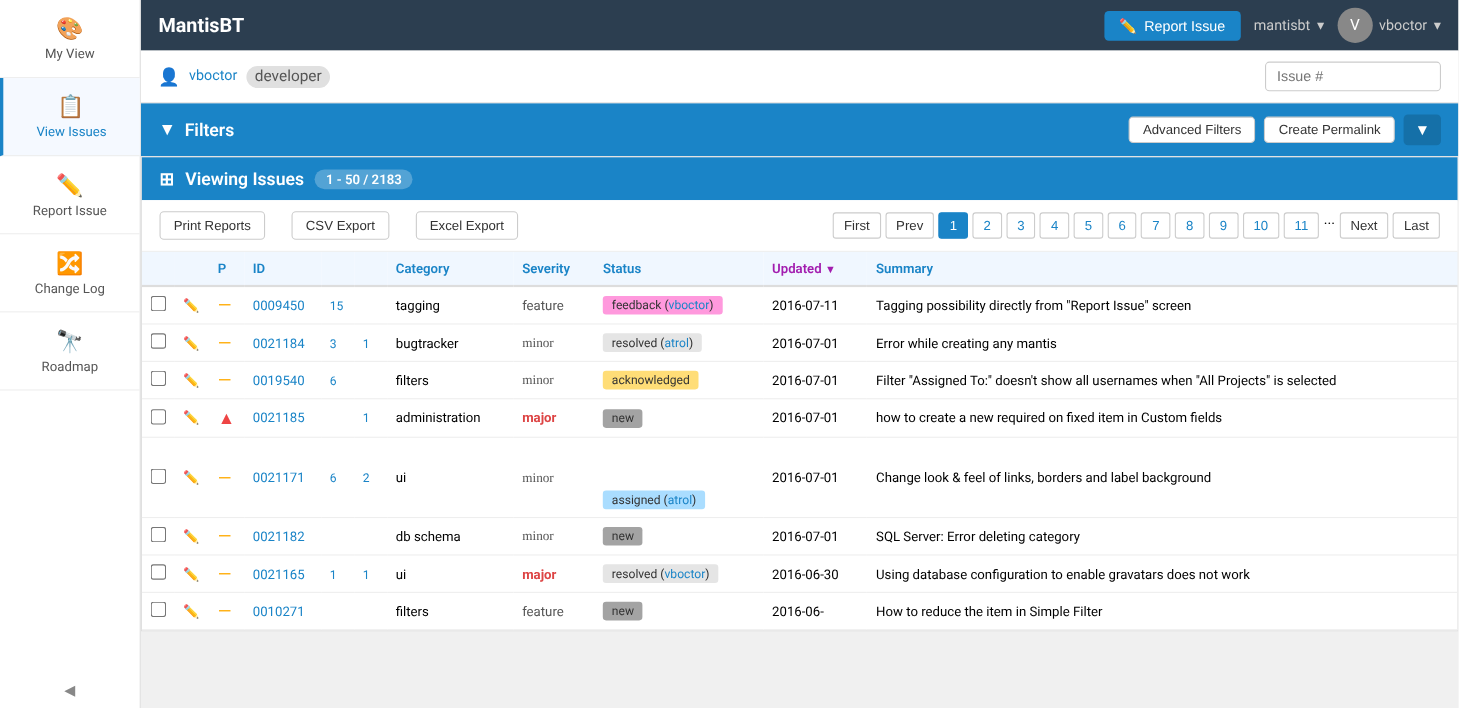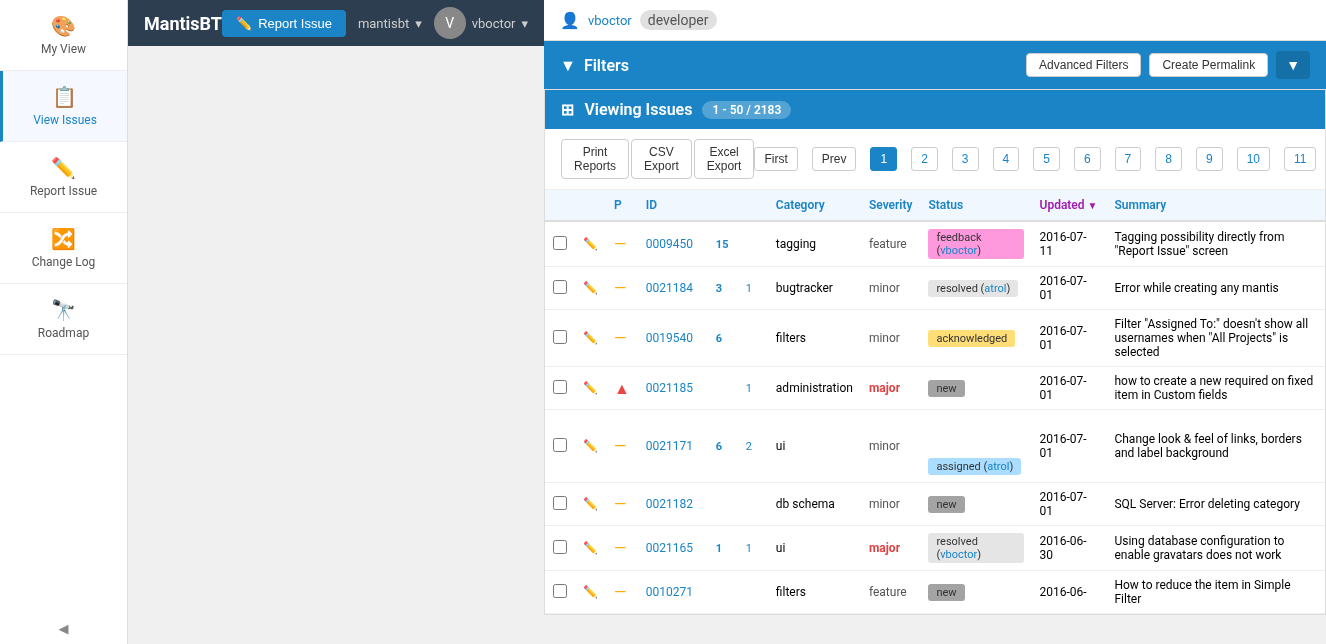--- a/index.html
+++ b/index.html
@@ -44,21 +44,21 @@
       padding: 8px;
       cursor: pointer;
       color: #888;
       margin-top: auto;
     }
 
     
     #main {
       flex: 1;
       display: flex;
-      flex-direction: row;
+      flex-direction: column;
       overflow: hidden;
     }
 
     
     #topnav {
       background: #2c3e50;
       display: flex;
       align-items: center;
       justify-content: space-between;
       padding: 0 16px;
@@ -219,33 +219,33 @@
 
     
     .toolbar-row {
       padding: 10px 16px;
       display: flex;
       align-items: center;
       justify-content: space-between;
       background: #fff;
       border-bottom: 1px solid #eee;
     }
-    .toolbar-btns { display: flex; gap: 2px; }
+    .toolbar-btns { display: flex; gap: 24px; }
     .toolbar-btn {
       background: #fff;
       border: 1px solid #ccc;
       padding: 5px 12px;
       border-radius: 4px;
       cursor: pointer;
       font-size: 12px;
       color: #333;
     }
     .pagination {
       display: flex;
-      gap: 14px;
+      gap: 4px;
     }
     .page-btn {
       background: #fff;
       border: 1px solid #ccc;
       padding: 4px 9px;
       border-radius: 3px;
       cursor: pointer;
       font-size: 12px;
       color: #1a84c7;
     }
@@ -292,29 +292,29 @@
       border-radius: 3px;
       font-size: 11px;
       color: #333;
     }
     .status-feedback { background: #f9d; }
     .status-resolved { background: #e5e5e5; }
     .status-acknowledged { background: #fd7; }
     .status-new { background: #a3a3a3; }
     .status-assigned { background: #adf; margin-top: 41px; }
 
-    .sev-minor { color: #555; }
+    .sev-minor { color: #555; font-family: Liberation Serif, serif; }
     .sev-major { color: #d44; font-weight: bold; }
     .sev-feature { color: #555; }
 
     .priority-high { color: #e44; font-size: 16px; }
     .priority-normal { color: #fa0; font-size: 16px; }
 
     .edit-icon { color: #999; cursor: pointer; font-size: 12px; }
-    .note-num { color: #1a84c7; font-size: 11px; font-weight: bold; }
+    .note-num { color: #1a84c7; font-size: 11px; }
     .attach-num { color: #1a84c7; font-size: 11px; }
     .cb { width: 14px; height: 14px; cursor: pointer; }
 
     .sort-arrow { font-size: 10px; }
   </style>
 </head>
 <body>
 
 <div id="sidebar">
 <div class="sidebar-item">
@@ -366,20 +366,21 @@
   </div>
 
   <div id="content">
 
     <div class="user-bar">
       <div class="user-left">
         <span class="user-icon">👤</span>
         <span class="user-name">vboctor</span>
         <span class="role-badge">developer</span>
       </div>
+      <input class="search-box" type="text" placeholder="Issue #" style="">
     </div>
 
     <div class="filters-bar">
       <div class="filters-title">
         <span>▼</span>
         <span>Filters</span>
       </div>
       <div class="filters-right">
         <button class="filter-btn">Advanced Filters</button>
         <button class="filter-btn">Create Permalink</button>

